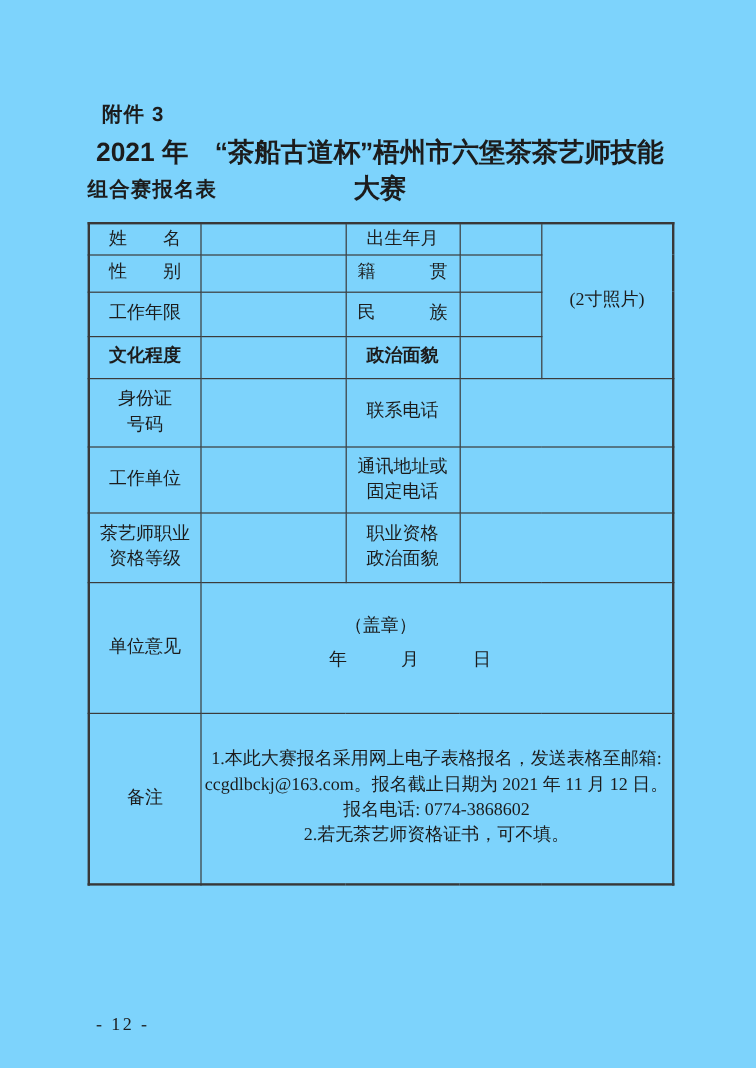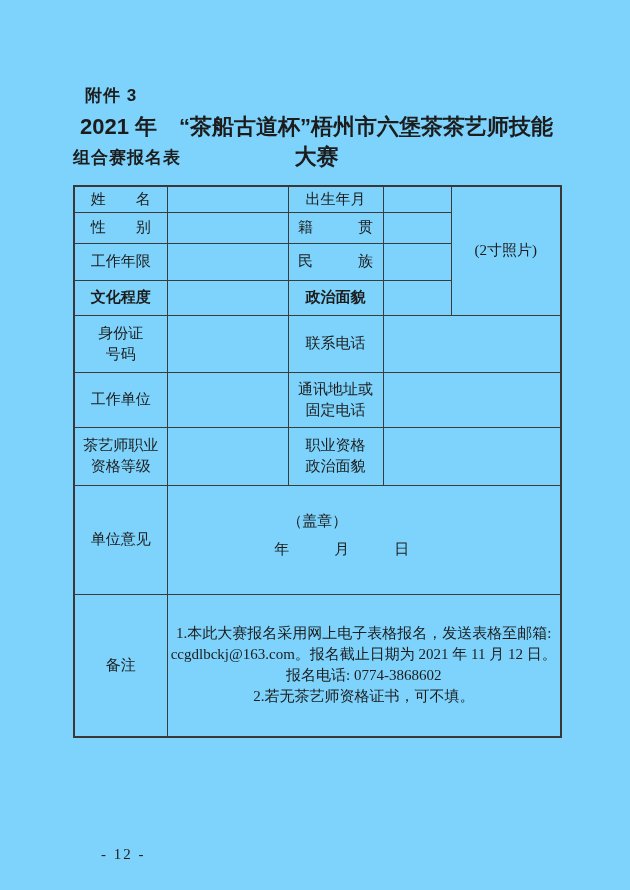--- a/index.html
+++ b/index.html
@@ -73,39 +73,38 @@
   tr.r3 { height: 37px; margin-left: 40px; }
   tr.r4 { height: 35px; font-weight: bold; }
   tr.r5 { height: 57px; }
   tr.r6 { height: 55px; }
   tr.r7 { height: 58px; }
   tr.r8 { height: 109px; }
   tr.r9 { height: 143px; }
   td.opinion-cell {
     vertical-align: bottom;
     text-align: right;
-    font-family: Liberation Mono, monospace;
   }
   .seal-line {
     padding-right: 93px;
     margin-bottom: 7px;
   }
   .date-line {
     padding-right: 44px;
     padding-bottom: 7px;
   }
   td.remarks-cell {
     text-align: left;
     padding: 6px 4px 6px 6px;
     line-height: 23px;
     margin-top: 22px;
   }
   .pagenum {
     position: absolute;
-    left: 101px;
+    left: 80px;
     top: 846px;
     font-size: 15px;
     letter-spacing: 2px;
   }
 </style>
 </head>
 <body>
 
 <div class="page">
 

